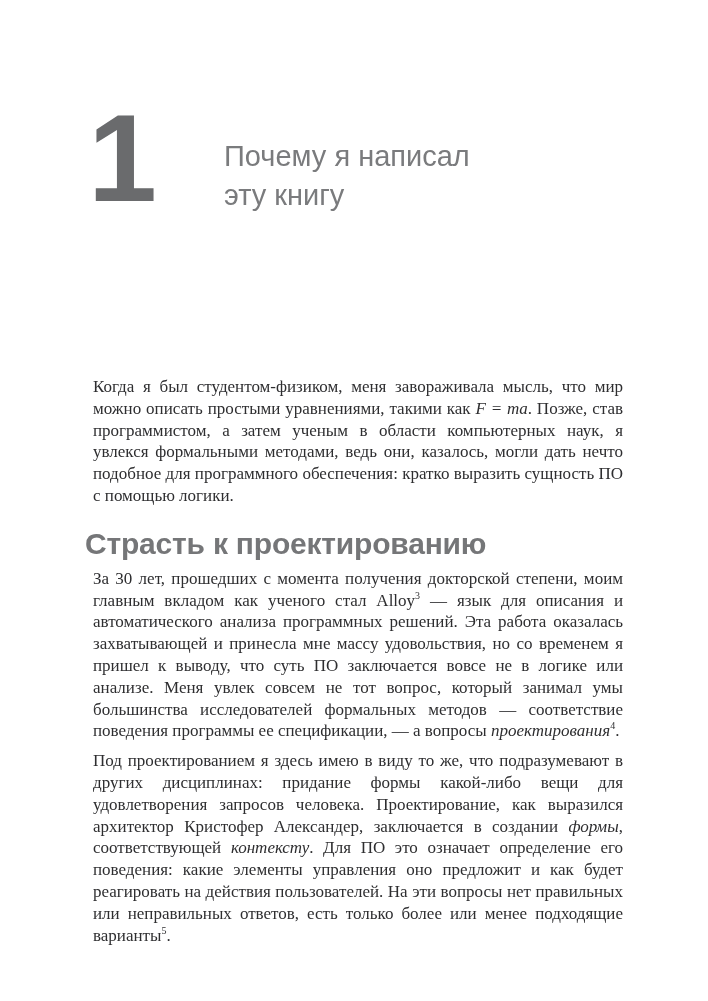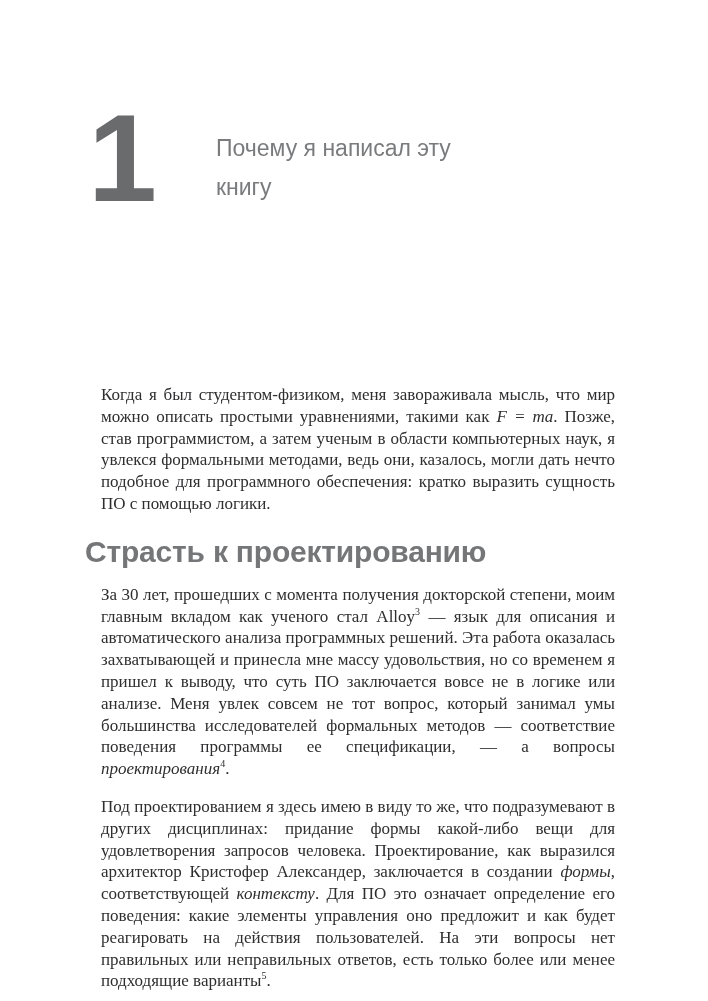--- a/index.html
+++ b/index.html
@@ -23,40 +23,40 @@
     font-weight: 700;
     font-size: 124px;
     line-height: 1;
     color: #6a6b6d;
   }
   .chapter-title {
     position: absolute;
     left: 216px;
     top: 129px;
     width: 276px;
-    margin: 0;
+    margin: 8px;
     font-family: "Liberation Sans", "DejaVu Sans", sans-serif;
     font-weight: 400;
-    font-size: 23px;
+    font-size: 29px;
     line-height: 39px;
     color: #7a7b7d;
   }
   .body-block {
     position: absolute;
     left: 85px;
     top: 368px;
     width: 546px;
     font-family: "Liberation Serif", "DejaVu Serif", serif;
     font-size: 17px;
     line-height: 21.8px;
     color: #2e2e30;
     text-align: justify;
     hyphens: auto;
   }
-  .body-block p { margin: 16px; }
+  .body-block p { margin: 8px; }
   .body-block p + p { margin-top: 7px; }
   .section-heading {
     margin: 20px 0 4px 0;
     font-family: "Liberation Sans", "DejaVu Sans", sans-serif;
     font-weight: 700;
     font-size: 30px;
     line-height: 33px;
     color: #757678;
     letter-spacing: -0.2px;
     text-align: left;

